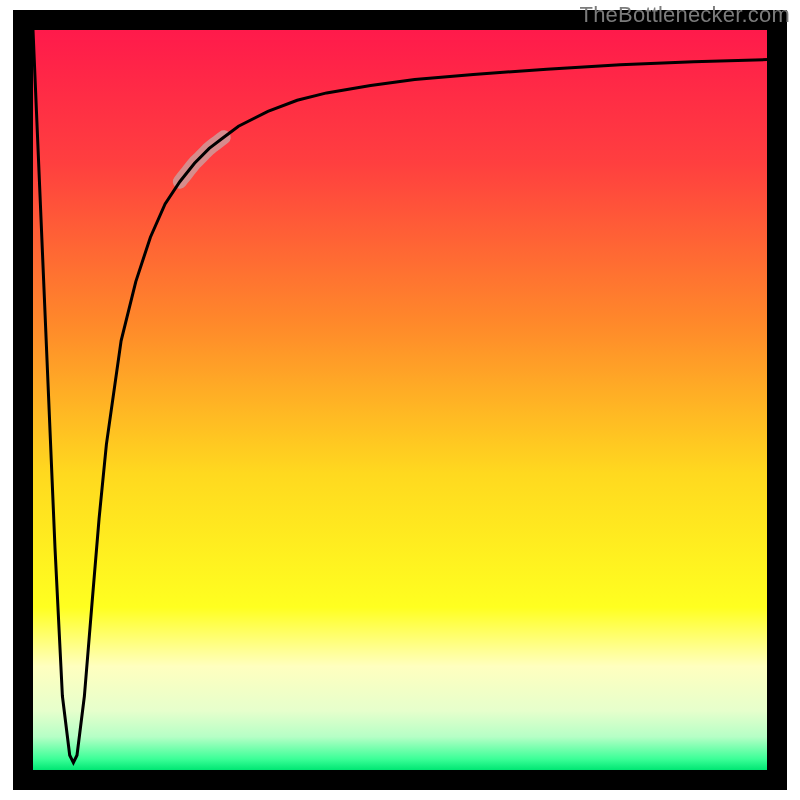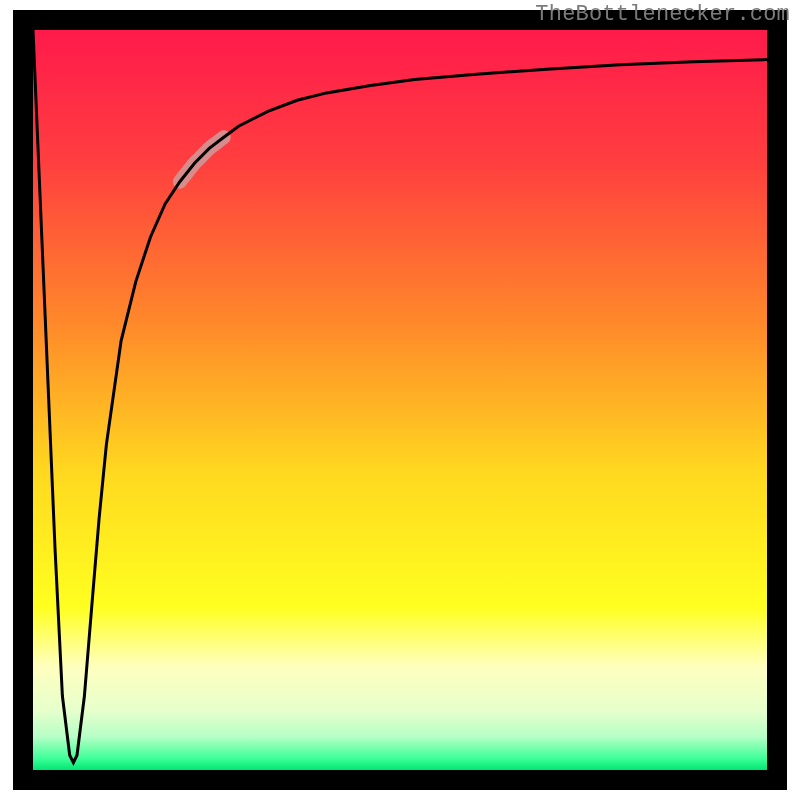--- a/index.html
+++ b/index.html
@@ -18,21 +18,20 @@
   .watermark {
     position: absolute;
     top: 2px;
     right: 10px;
     color: #7b7b7b;
     font-size: 22px;
     font-weight: 500;
     letter-spacing: 0.2px;
     z-index: 3;
     user-select: none;
-    font-family: Liberation Mono, monospace;
   }
   svg.plot {
     position: absolute;
     left: 0;
     top: 0;
     width: 800px;
     height: 800px;
   }
 </style>
 </head>

